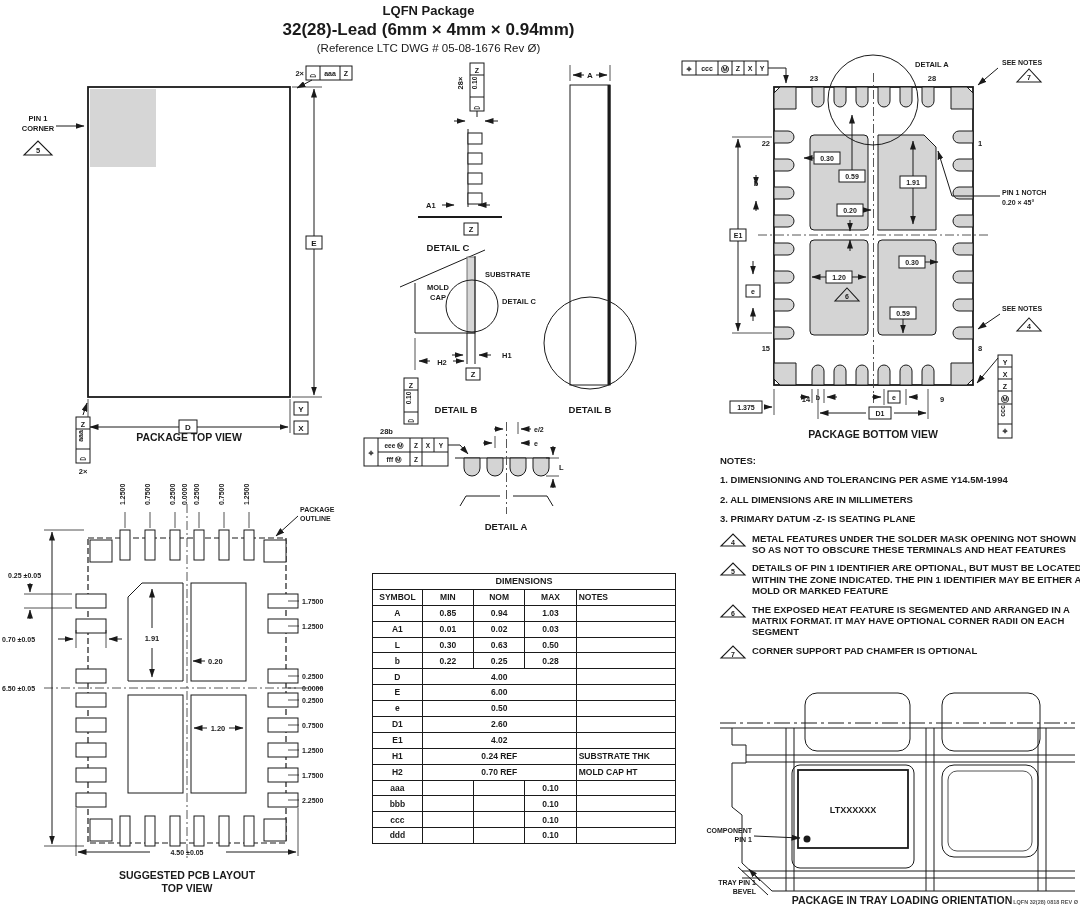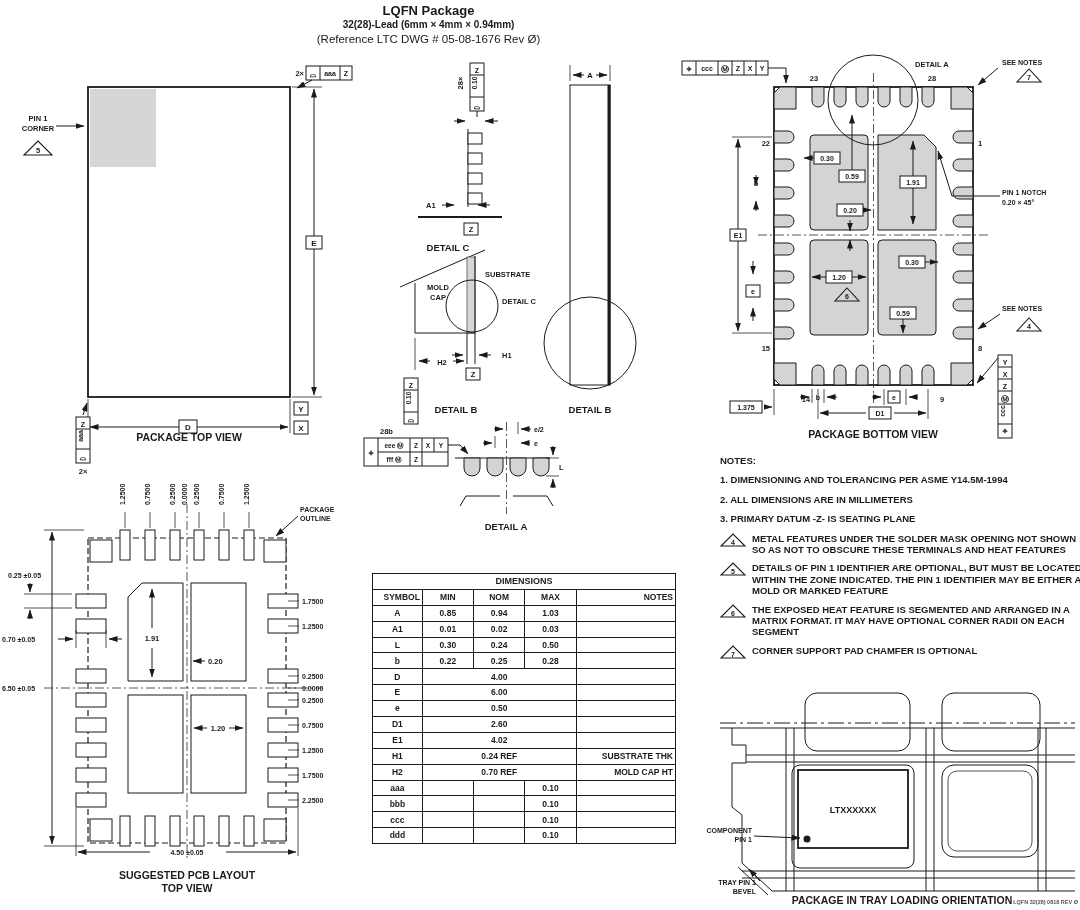--- a/index.html
+++ b/index.html
@@ -12,33 +12,33 @@
   .ln2{stroke:#1a1a1a;stroke-width:1.8;fill:none;}
   .thin{stroke:#1a1a1a;stroke-width:0.75;fill:none;}
   .cl{stroke:#444;stroke-width:0.9;fill:none;stroke-dasharray:9 3 2 3;}
   .dsh{stroke:#1a1a1a;stroke-width:1.2;fill:none;stroke-dasharray:6 3;}
   .pad{fill:#d4d4d4;stroke:#1a1a1a;stroke-width:1;}
   .wbox{fill:#fff;stroke:#1a1a1a;stroke-width:1;}
   .gfill{fill:#d6d6d6;}
   .tri{fill:none;stroke:#1a1a1a;stroke-width:1.1;}
   #title-block{top:3px;left:0;width:857px;text-align:center;line-height:1.25;}
   #title-block .l1{font-weight:bold;font-size:13px;}
-  #title-block .l2{font-weight:bold;font-size:10px;}
+  #title-block .l2{font-weight:bold;font-size:17px;}
   #title-block .l3{font-size:11.5px;}
   #notes-block{left:720px;top:455px;width:362px;font-size:9.5px;font-weight:bold;line-height:1.2;}
   #notes-block p{margin:0 0 8px 0;}
   .noteflag{display:flex;align-items:flex-start;margin:0 0 7px 0;}
   .noteflag svg{position:static;flex:0 0 auto;margin-right:6px;margin-top:0px;}
   .noteflag .ntext{flex:1;}
   #dim-table{left:372px;top:541px;margin-top:32px;}
   #dim-table table{border-collapse:collapse;width:304px;}
   #dim-table td{border:1px solid #1a1a1a;font-size:8.5px;font-weight:bold;text-align:center;height:14.9px;padding:0 2px;line-height:1;}
   #dim-table .ttl{font-size:9px;}
-  #dim-table td.nt{text-align:right;width:100px;}
-  #dim-table td.sy{width:46px;text-align:right;}
+  #dim-table td.nt{text-align:left;width:100px;}
+  #dim-table td.sy{width:46px;}
   #dim-table td.c{width:50px;}
   #dim-table table{border:1.5px solid #1a1a1a;}
 </style>
 </head>
 <body>
 
 <svg width="0" height="0" style="position:absolute">
   <defs>
     <marker id="ae" markerWidth="9" markerHeight="6" refX="8.5" refY="3" orient="auto" markerUnits="userSpaceOnUse">
         <path d="M0,0 L9,3 L0,6 Z" fill="#1a1a1a"></path>
@@ -490,21 +490,21 @@
     <tr>
           <td>A1</td>
           <td>0.01</td>
           <td>0.02</td>
           <td>0.03</td>
           <td class="nt"></td>
         </tr>
     <tr>
           <td>L</td>
           <td>0.30</td>
-          <td>0.24</td>
+          <td>0.63</td>
           <td>0.50</td>
           <td class="nt"></td>
         </tr>
     <tr>
           <td>b</td>
           <td>0.22</td>
           <td>0.25</td>
           <td>0.28</td>
           <td class="nt"></td>
         </tr>

